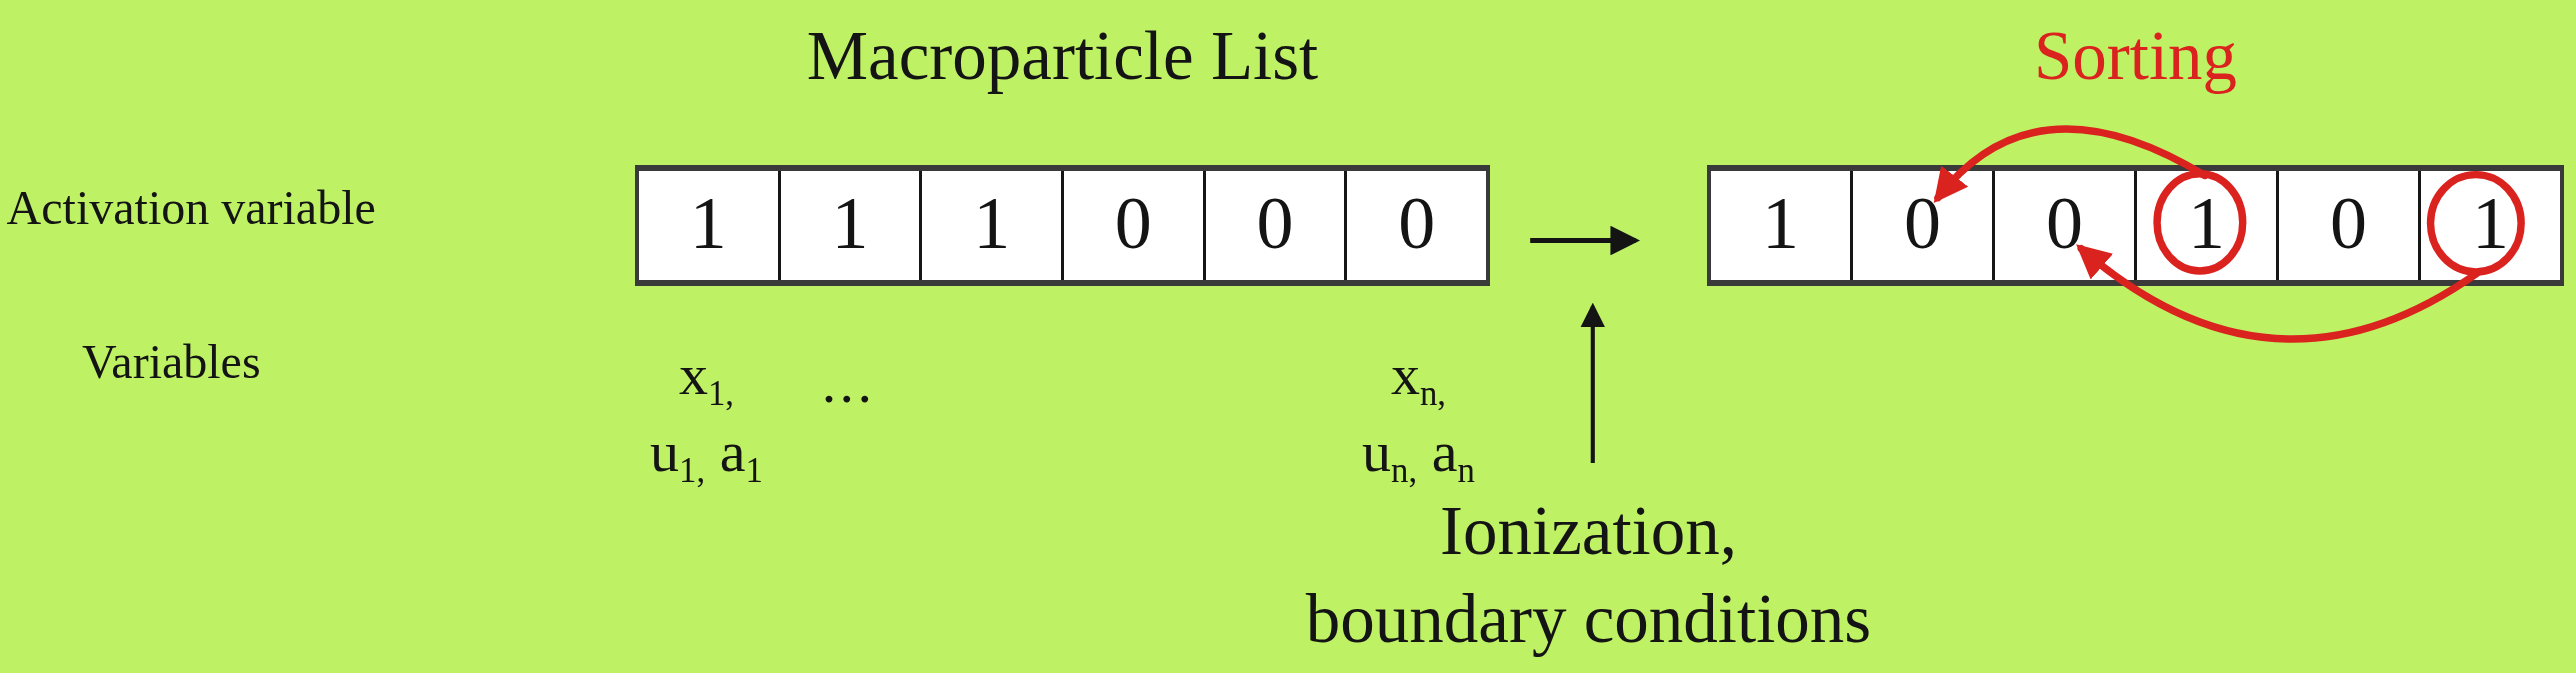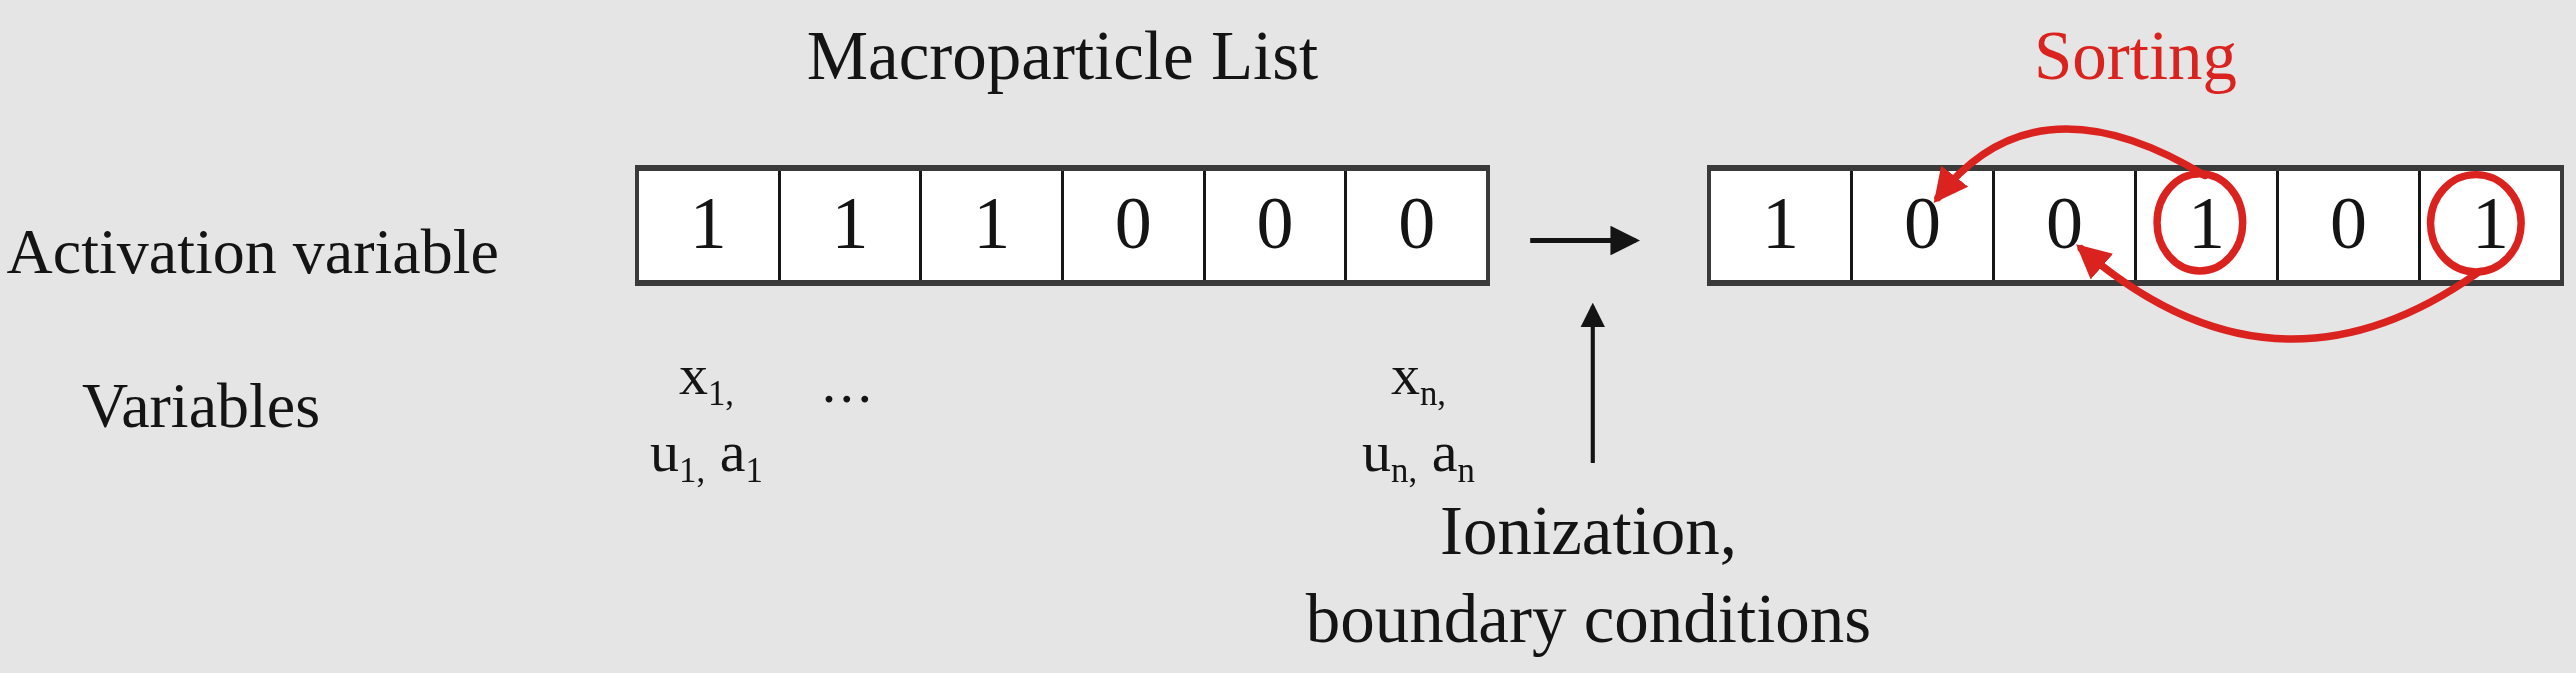--- a/index.html
+++ b/index.html
@@ -1,36 +1,35 @@
 <!DOCTYPE html>
 <html style="font-size:13px"><head>
 <meta charset="utf-8">
 <style>
   html, body { margin: 0; padding: 0; background: #ffffff; }
   #canvas {
     position: relative;
     width: 2576px;
     height: 673px;
-    background: #e5e5e5;
+    background: #bef264;
     font-family: "Liberation Serif", "DejaVu Serif", serif;
     color: #141414;
     overflow: hidden;
   }
   .abs { position: absolute; }
   .heading {
     font-size: 69px;
     line-height: 1.15;
     text-align: center;
     white-space: nowrap;
   }
   .side-label {
-    font-size: 64px;
+    font-size: 48px;
     line-height: 1.15;
     white-space: nowrap;
-    margin-top: 35px;
   }
   .red-text { color: #da231f; }
   
   .array {
     display: flex;
     box-sizing: border-box;
     background: #ffffff;
     border: 4.1px solid #3a3a3a;
     border-top-width: 6.6px;
     border-bottom-width: 6.6px;

